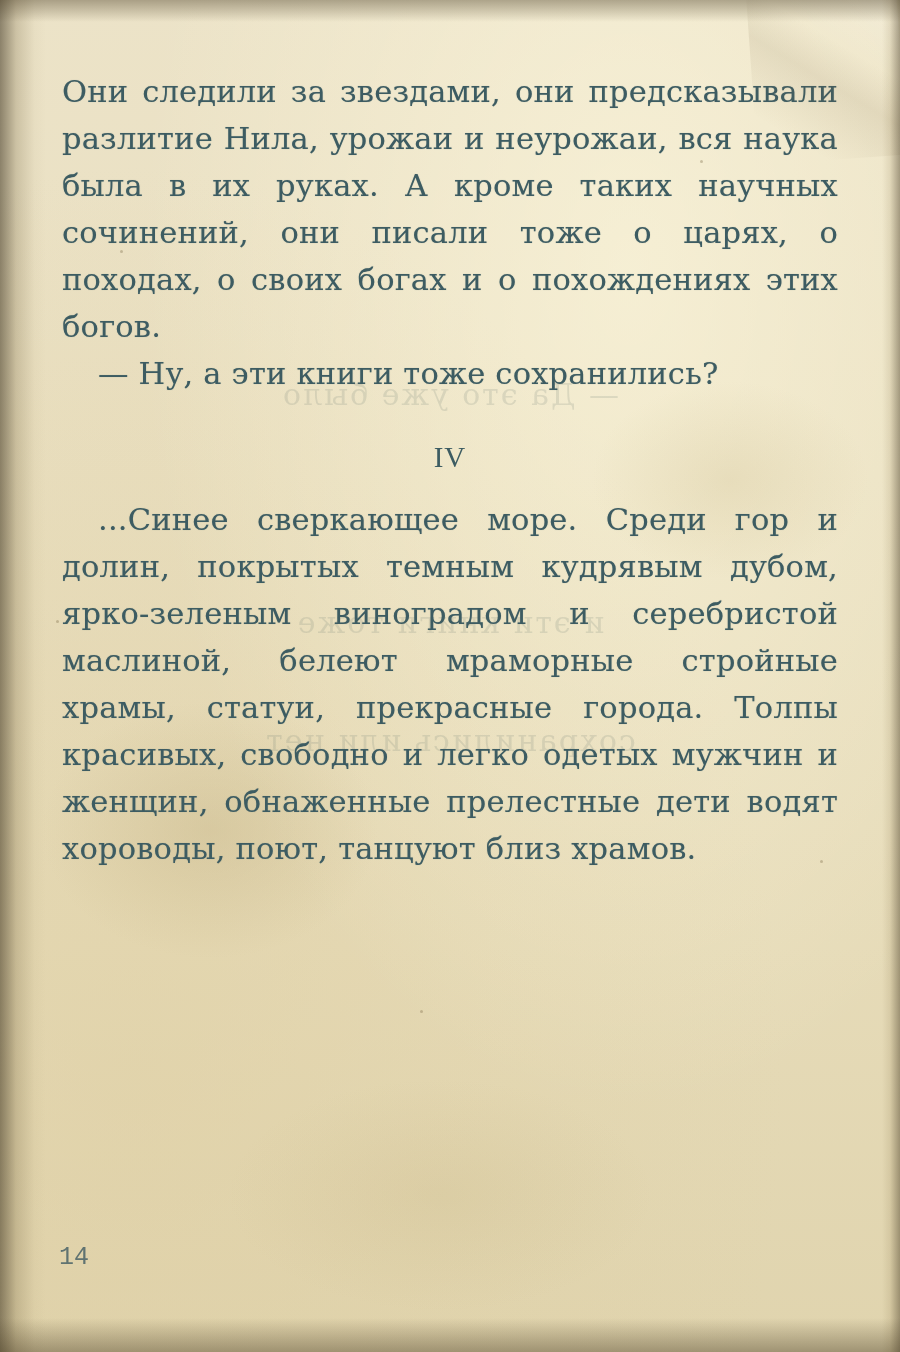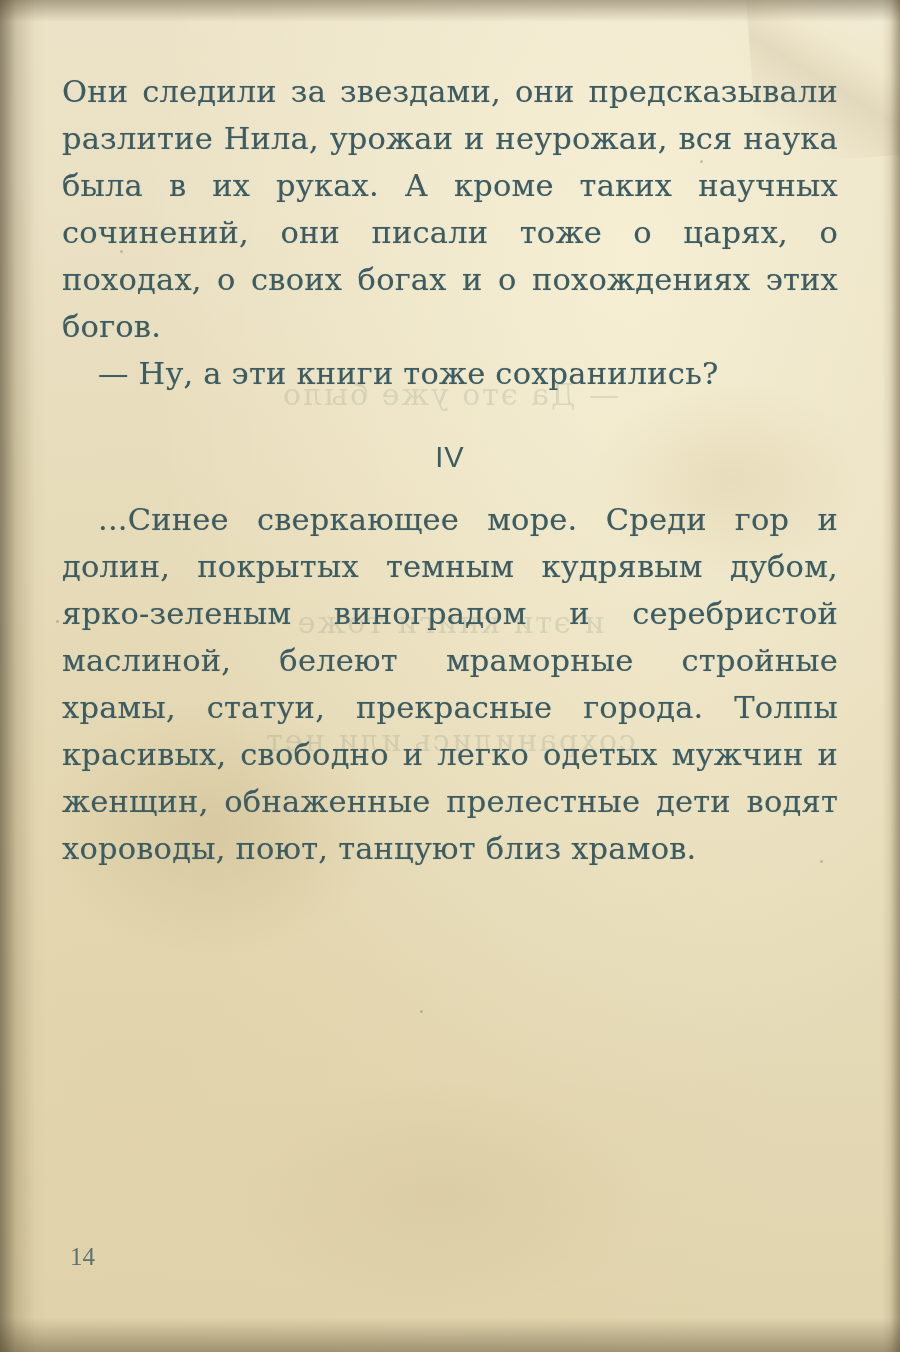--- a/index.html
+++ b/index.html
@@ -120,30 +120,30 @@
   p.para.indent {
     text-indent: 36px;
   }
   p.para + p.para {
     margin-top: 0;
   }
   .section-number {
     margin: 44px 0 22px 0;
     text-align: center;
     color: #3d5c62;
-    font-family: Liberation Sans, sans-serif;
+    font-family: Liberation Serif, serif;
     font-size: 29px;
     letter-spacing: 1px;
   }
   .folio {
     position: absolute;
-    left: 70px;
+    left: 59px;
     top: 1243px;
     color: #4a6368;
-    font-family: Liberation Serif, serif;
+    font-family: Liberation Mono, monospace;
     font-size: 25px;
     opacity: 0.85;
   }
   .speckle {
     position: absolute;
     width: 3px; height: 3px;
     background: rgba(120,104,70,0.35);
     border-radius: 50%;
     pointer-events: none;
   }

